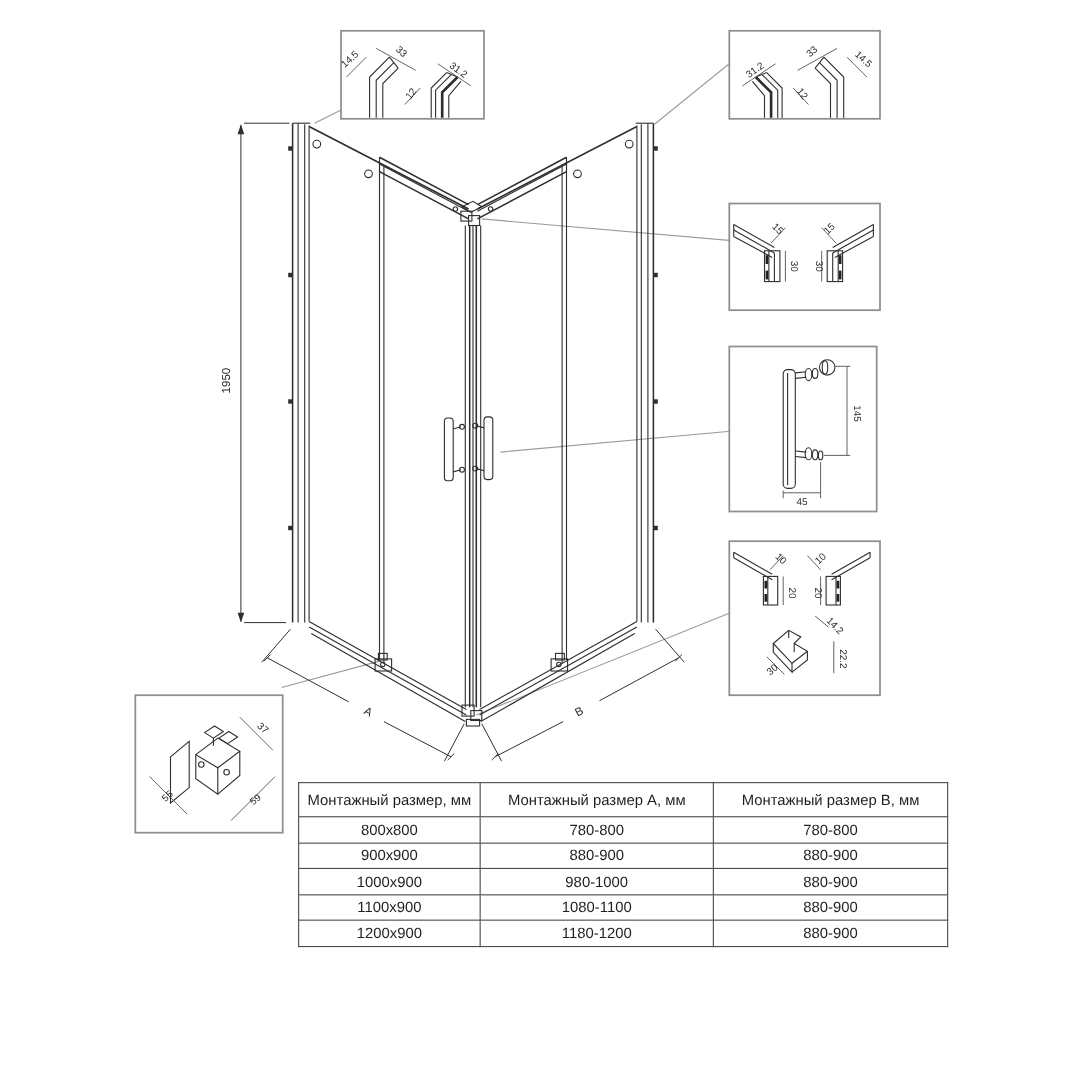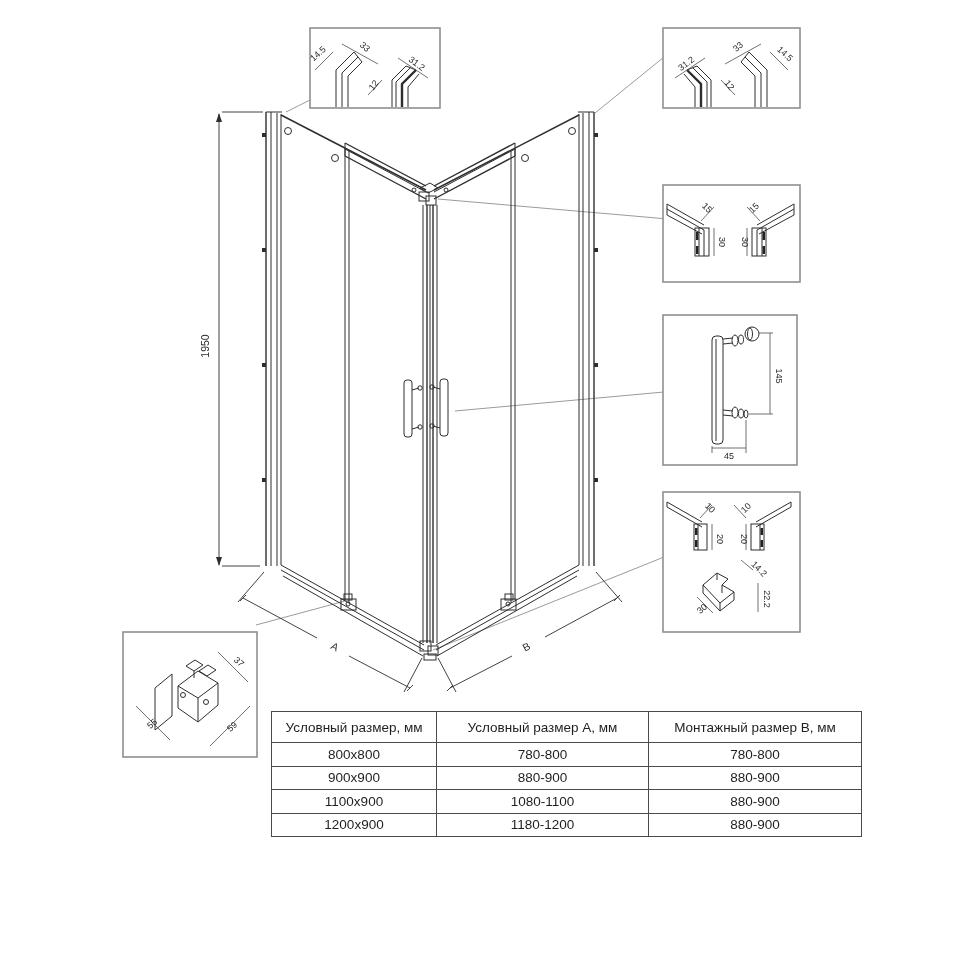--- a/index.html
+++ b/index.html
@@ -338,37 +338,42 @@
 </svg>
 
 <table class="sizes">
   <colgroup>
         <col class="c1">
         <col class="c2">
         <col class="c3">
       </colgroup>
   <thead>
     <tr>
-      <th>Условный размер, мм</th>
-      <th>Условный размер A, мм</th>
+      <th>Монтажный размер, мм</th>
+      <th>Монтажный размер A, мм</th>
       <th>Монтажный размер B, мм</th>
     </tr>
   </thead>
   <tbody>
     <tr>
       <td>800x800</td>
       <td>780-800</td>
       <td>780-800</td>
     </tr>
     <tr>
       <td>900x900</td>
       <td>880-900</td>
       <td>880-900</td>
     </tr>
     <tr>
+      <td>1000x900</td>
+      <td>980-1000</td>
+      <td>880-900</td>
+    </tr>
+    <tr>
       <td>1100x900</td>
       <td>1080-1100</td>
       <td>880-900</td>
     </tr>
     <tr>
       <td>1200x900</td>
       <td>1180-1200</td>
       <td>880-900</td>
     </tr>
   </tbody>

